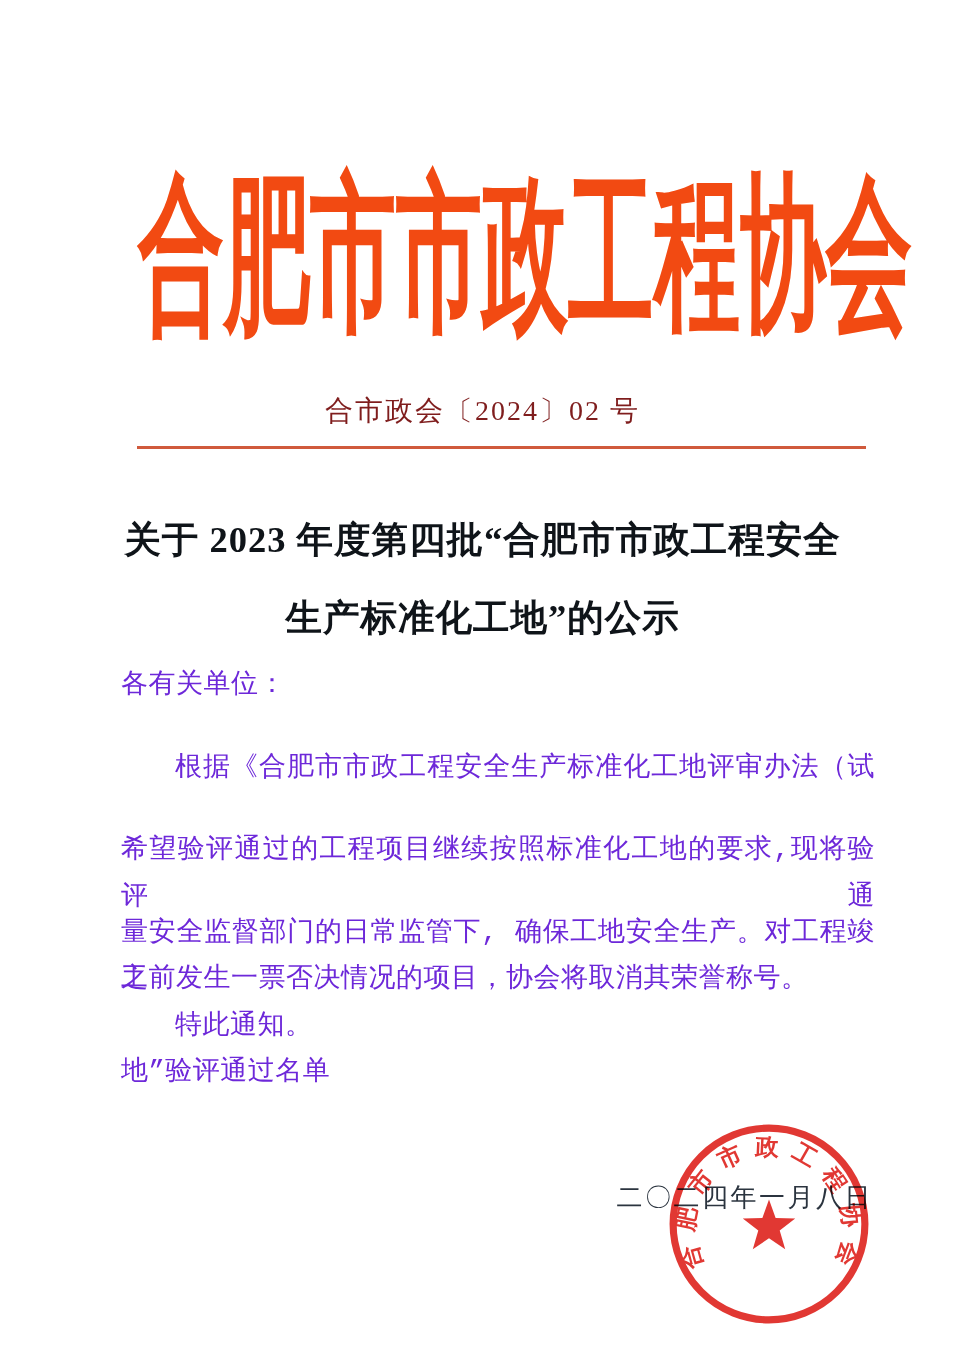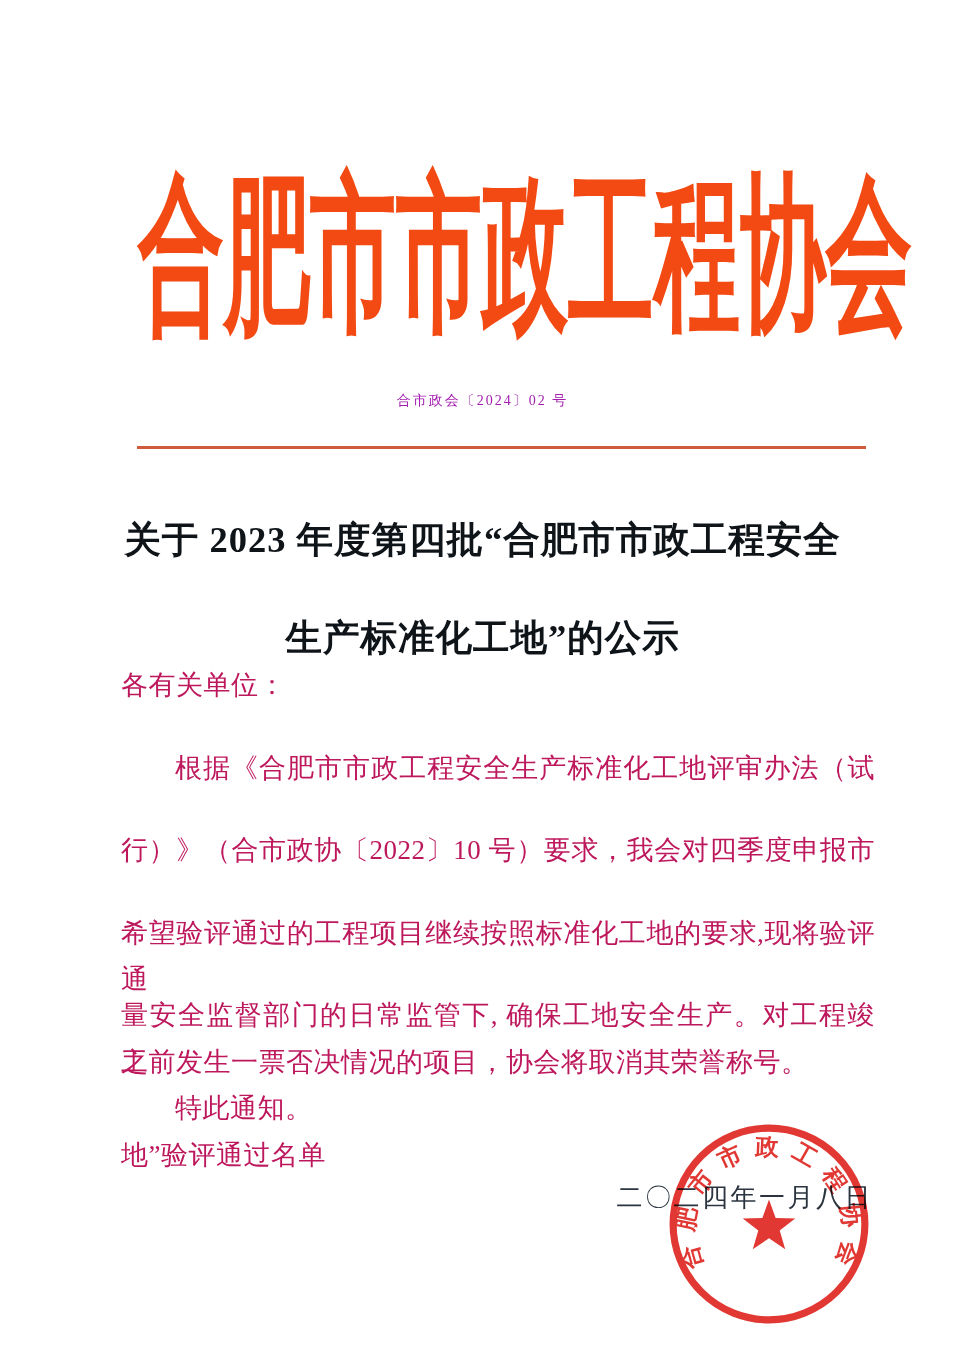--- a/index.html
+++ b/index.html
@@ -18,44 +18,45 @@
     font-size:86px;line-height:88px;font-weight:bold;
     color:#f24a12;
     transform:scaleY(1.98);transform-origin:top;
     white-space:nowrap;
   }
   .masthead span{display:inline-block;}
   
   .docnum{
     position:absolute;left:0;right:0;top:392px;
     text-align:center;
-    font-size:14px;letter-spacing:2px;
-    color:#a21caf;
+    font-size:28px;letter-spacing:2px;
+    color:#7f1d1d;
   }
   
   .red-rule{
     position:absolute;left:137px;top:446px;width:729px;height:3px;
     background:#d05a3c;
   }
   
   .title-line{
     position:absolute;left:0;right:0;
     text-align:center;
     font-size:36.5px;font-weight:bold;letter-spacing:1px;
     color:#0f1419;
     font-family:"Liberation Serif","DejaVu Serif",serif;
   }
   .title-line.l1{top:516px;}
-  .title-line.l2{top:614px;}
+  .title-line.l2{top:594px;}
   
   .body-block{
     position:absolute;left:121px;right:90px;top:662px;
     font-size:27px;line-height:46.5px;
-    color:#be185d;
+    color:#6d28d9;
     letter-spacing:0.5px;
+    font-family:Liberation Mono, monospace;
   }
   .ln{height:46.5px;white-space:nowrap;}
   .ln.full{white-space:normal;text-align:justify;text-align-last:justify;margin-top:36px;}
   .ln.indent{text-indent:2em;}
   
   .doc-date{
     position:absolute;right:92px;top:1180px;
     font-size:26px;letter-spacing:2.5px;
     color:#2b343f;
     z-index:1;
@@ -97,21 +98,20 @@
   <div class="docnum">合市政会〔2024〕02 号</div>
 
   <div class="red-rule"></div>
 
   <div class="title-line l1">关于 2023 年度第四批“合肥市市政工程安全</div>
   <div class="title-line l2">生产标准化工地”的公示</div>
 
   <div class="body-block">
     <div class="ln">各有关单位：</div>
     <div class="ln full indent">根据《合肥市市政工程安全生产标准化工地评审办法（试</div>
-    <div class="ln full">行）》（合市政协〔2022〕10 号）要求，我会对四季度申报市</div>
     <div class="ln full">希望验评通过的工程项目继续按照标准化工地的要求,现将验评通</div>
     <div class="ln full">量安全监督部门的日常监管下, 确保工地安全生产。对工程竣工</div>
     <div class="ln">之前发生一票否决情况的项目，协会将取消其荣誉称号。</div>
     <div class="ln indent">特此通知。</div>
     <div class="ln">地”验评通过名单</div>
   </div>
 
   <div class="doc-date">二〇二四年一月八日</div>
 
   <svg class="seal" viewBox="0 0 200 200" xmlns="http://www.w3.org/2000/svg">

